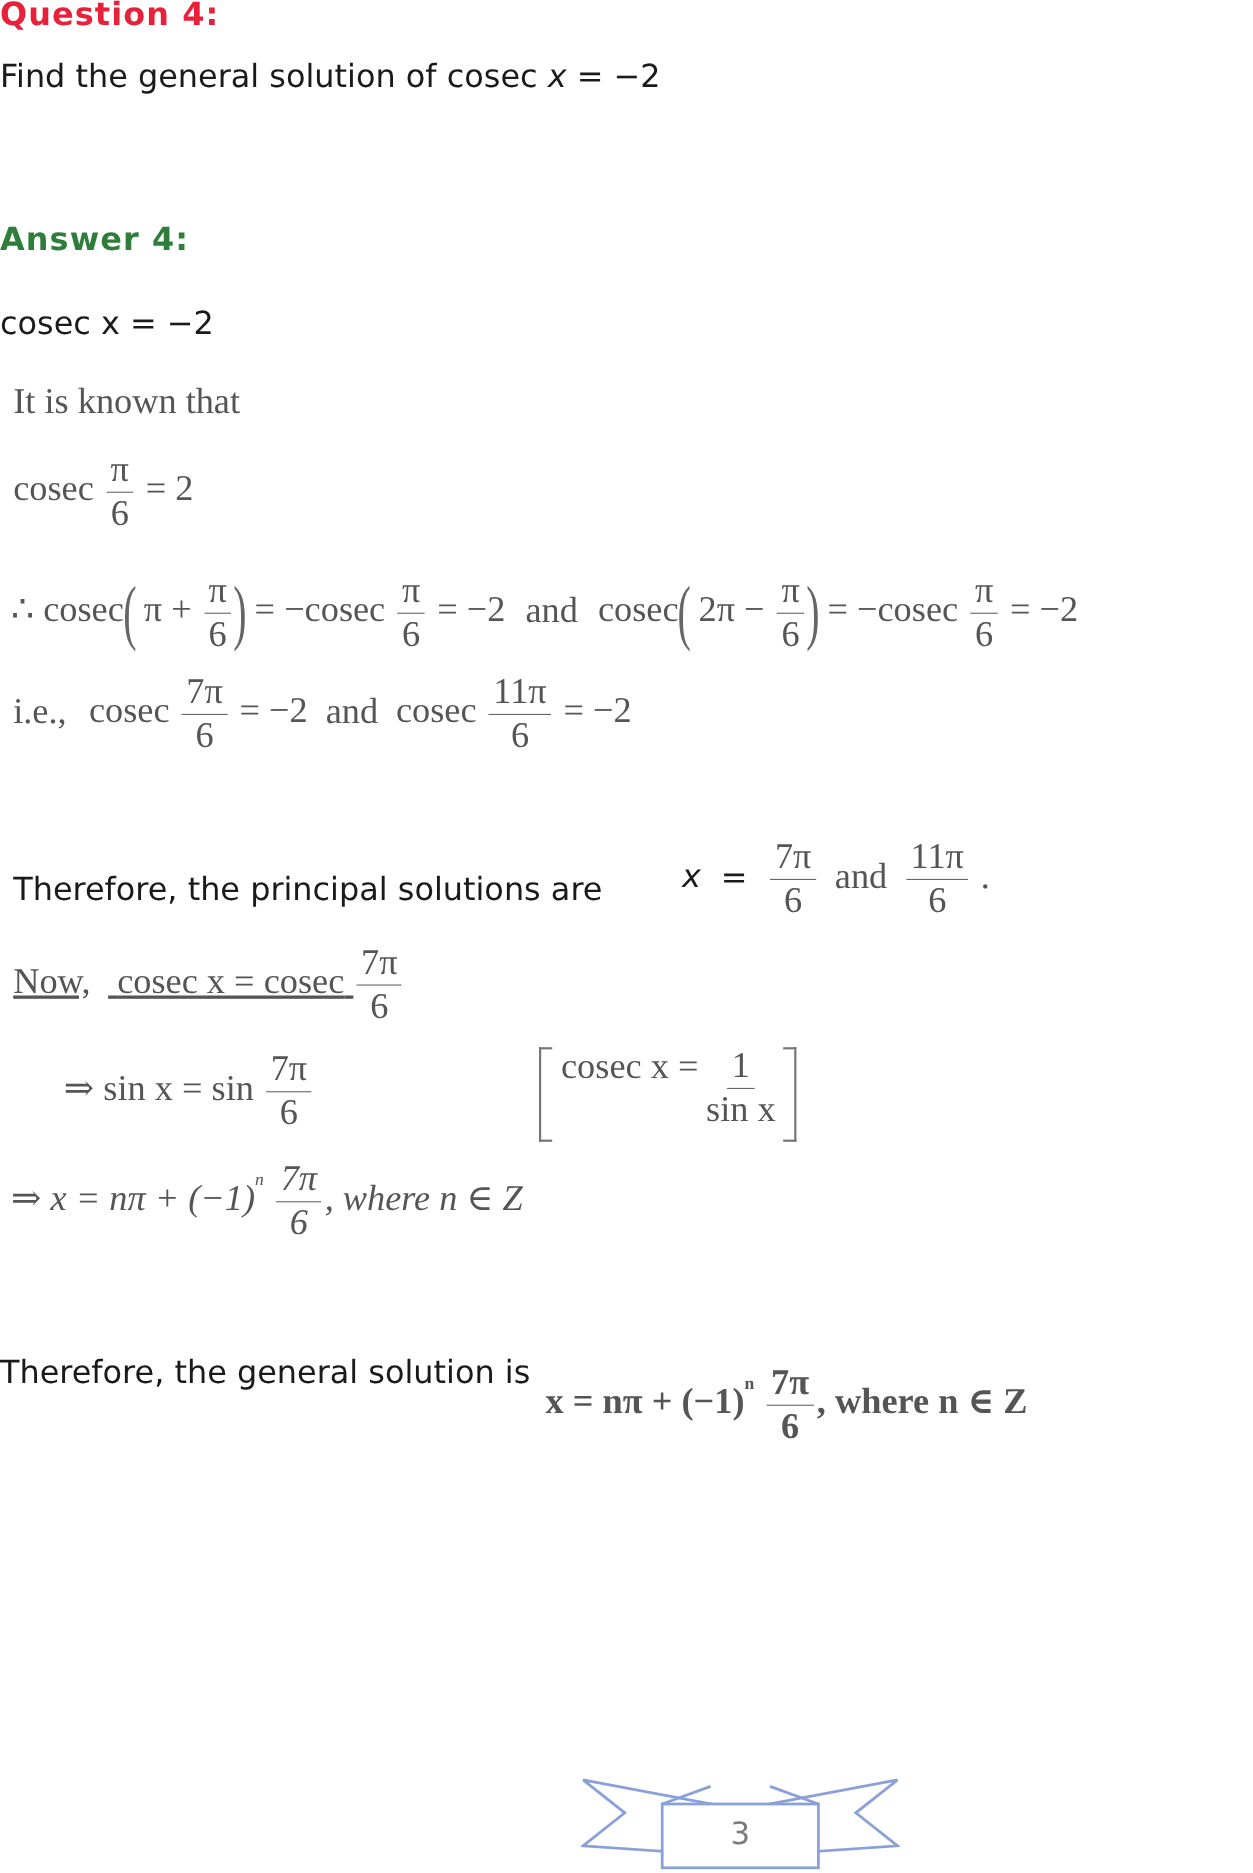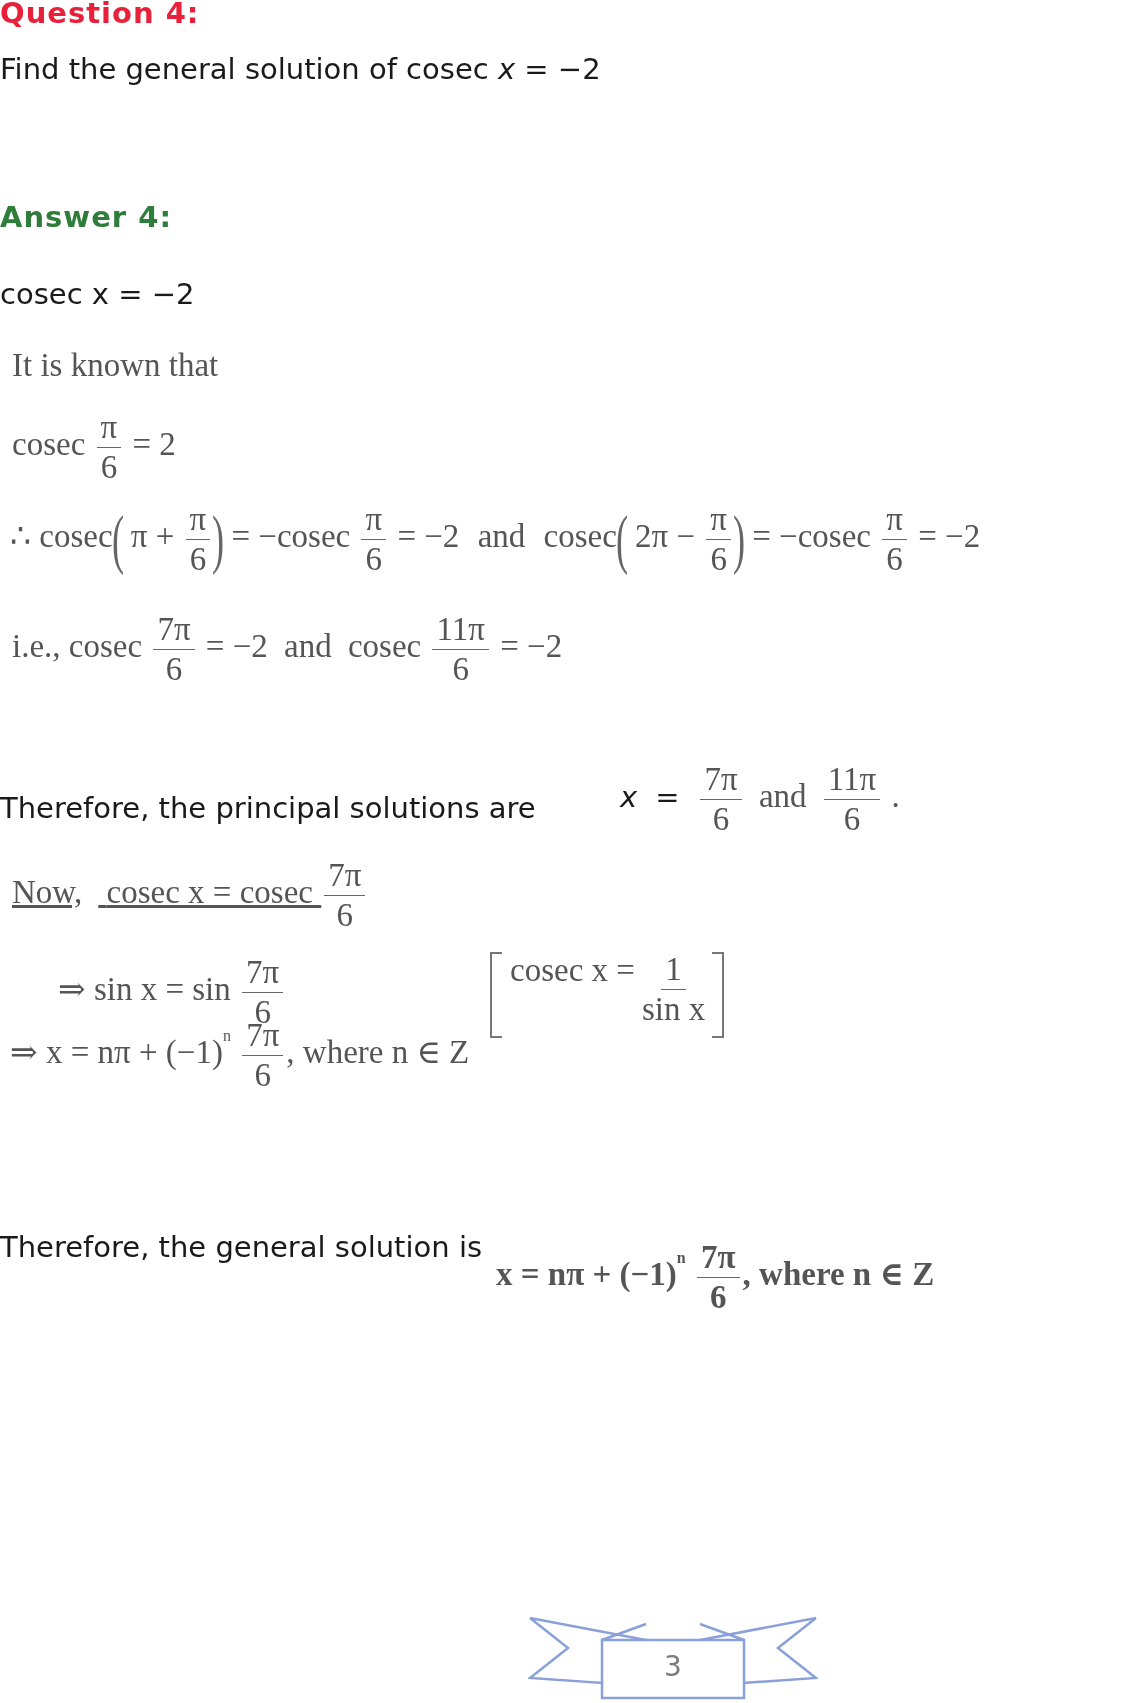--- a/index.html
+++ b/index.html
@@ -36,21 +36,21 @@
 
 <div class="abs serif" style="left:12px;top:410px;">
   <span>cosec</span>
   <span class="frac">
       <span class="num">π</span>
       <span class="den">6</span>
     </span>
   <span>= 2</span>
 </div>
 
-<div class="abs serif" style="left:10px;top:502px;">
+<div class="abs serif" style="left:10px;top:520px;">
   <span>∴ cosec</span><span class="paren">(</span>
   <span>π +</span>
   <span class="frac">
       <span class="num">π</span>
       <span class="den">6</span>
     </span><span class="paren">)</span>
   <span>= −cosec</span>
   <span class="frac">
       <span class="num">π</span>
       <span class="den">6</span>
@@ -65,37 +65,37 @@
     </span><span class="paren">)</span>
   <span>= −cosec</span>
   <span class="frac">
       <span class="num">π</span>
       <span class="den">6</span>
     </span>
   <span>= −2</span>
 </div>
 
 <div class="abs serif" style="left:12px;top:612px;">
-  <span style="text-align:center;">i.e.,</span>
+  <span style="margin-right:12px;text-align:center;">i.e.,</span>
   <span>cosec</span>
   <span class="frac">
       <span class="num">7π</span>
       <span class="den">6</span>
     </span>
   <span>= −2</span>
   <span style="margin:0 8px;">and</span>
   <span>cosec</span>
   <span class="frac">
       <span class="num">11π</span>
       <span class="den">6</span>
     </span>
   <span>= −2</span>
 </div>
 
-<div class="abs sans" style="left:0;top:791px;">Therefore, the principal solutions are</div>
+<div class="abs sans" style="left:12px;top:791px;">Therefore, the principal solutions are</div>
 <div class="abs" style="left:620px;top:762px;">
   <span class="sans it">x</span>
   <span class="sans" style="margin:0 14px;">=</span>
   <span class="serif"><span class="frac">
         <span class="num">7π</span>
         <span class="den">6</span>
       </span>
   <span style="margin:0 6px;">and</span>
   <span class="frac">
         <span class="num">11π</span>
@@ -123,21 +123,21 @@
 <div class="abs serif" style="left:490px;top:952px;display:flex;align-items:flex-start;">
   <span class="bracket left"></span>
   <span style="margin-left:8px;">cosec x =</span>
   <span class="frac">
       <span class="num">1</span>
       <span class="den">sin x</span>
     </span>
   <span class="bracket right"></span>
 </div>
 
-<div class="abs serif" style="left:10px;top:1018px;">
+<div class="abs serif" style="left:10px;top:1055px;font-style:italic;">
   <span>⇒ x = nπ + (−1)</span><sup>n</sup>
   <span class="frac">
       <span class="num">7π</span>
       <span class="den">6</span>
     </span><span>, where n ∈ Z</span>
 </div>
 
 <div class="abs sans" style="left:0;top:1230px;">Therefore, the general solution is</div>
 <div class="abs serif" style="left:496px;top:1240px;font-weight:bold;">
   <span>x = nπ + (−1)</span><sup>n</sup>

